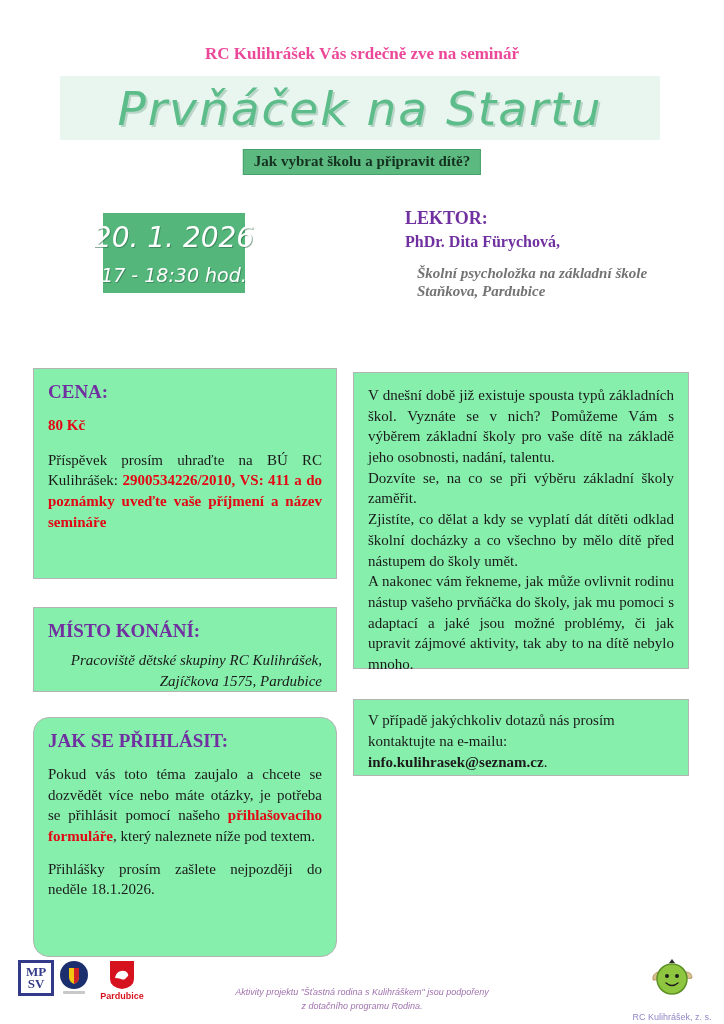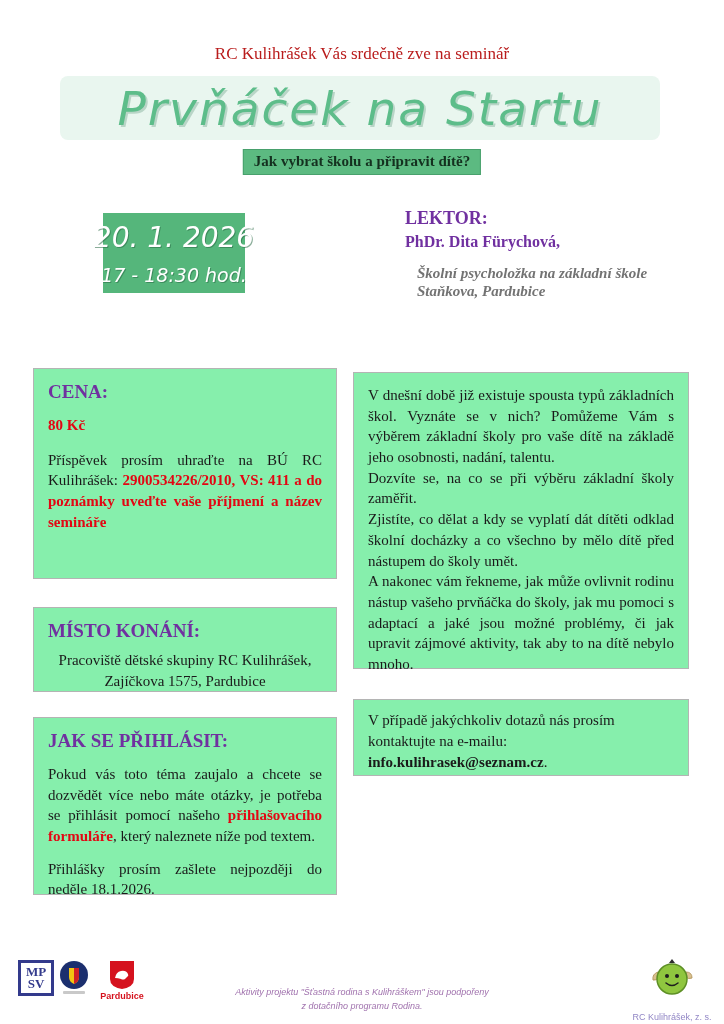--- a/index.html
+++ b/index.html
@@ -4,25 +4,25 @@
 <style>
   html,body{margin:0;padding:0;background:#888;}
   .page{
     position:relative;width:724px;height:1024px;margin:0 auto;
     background:#ffffff;overflow:hidden;
     font-family:"Liberation Serif", serif;color:#1a1a1a;
   }
   
   .invite{
     position:absolute;top:44px;left:0;width:100%;
-    text-align:center;font-weight:normal;font-size:17px;color:#b91c1c;
+    text-align:center;font-weight:bold;font-size:17px;color:#ec4899;
   }
   .title-band{
     position:absolute;left:60px;top:76px;width:600px;height:64px;
-    background:#e9f6ef;display:flex;align-items:center;justify-content:center;border-radius:8px;
+    background:#e9f6ef;display:flex;align-items:center;justify-content:center;
   }
   .title-script{
     font-family:"DejaVu Sans", cursive;font-style:italic;font-weight:normal;
     font-size:47px;color:#5dbd8a;letter-spacing:2px;white-space:nowrap;
     text-shadow:2px 2px 0 rgba(61,130,97,0.28);
   }
   .badge{
     position:absolute;top:149px;left:50%;transform:translateX(-50%);
     background:#5cba81;border:1px solid #48a06c;
     padding:3px 10px 4px 10px;
@@ -53,22 +53,22 @@
     margin:0 0 12px 0;color:#7030a0;font-weight:bold;font-size:19px;
     font-family:"Liberation Serif", serif;
   }
   .box p{margin:0;font-size:15px;line-height:1.38;text-align:justify;}
   .box p + p{margin-top:12px;}
   .red{color:#e30613;font-weight:bold;}
   .cena-box{left:33px;top:368px;width:304px;height:211px;}
   .cena-price{color:#e30613;font-weight:bold;font-size:15px;margin:0 0 14px 0 !important;text-align:left !important;}
   .misto-box{left:33px;top:607px;width:304px;height:85px;}
   .misto-box h2{margin-bottom:8px;}
-  .misto-box p{text-align:center;}
-  .jak-box{left:33px;top:717px;width:304px;height:178px;}
+  .misto-box p{font-style:italic;text-align:right;}
+  .jak-box{left:33px;top:717px;width:304px;height:240px;border-radius:16px;}
   .ocem-box{left:353px;top:372px;width:336px;height:297px;}
   .ocem-box p + p{margin-top:0;}
   .contact-box{left:353px;top:699px;width:336px;height:77px;padding-top:10px;}
   .contact-box p{text-align:left;line-height:1.4;}
   .bold{font-weight:bold;}
   
   .footer-logos{position:absolute;left:18px;top:960px;display:flex;align-items:flex-start;}
   .logo-mpsv{
     width:36px;height:36px;border:3px solid #333a8c;background:#fff;
     display:flex;align-items:center;justify-content:center;flex-direction:column;

